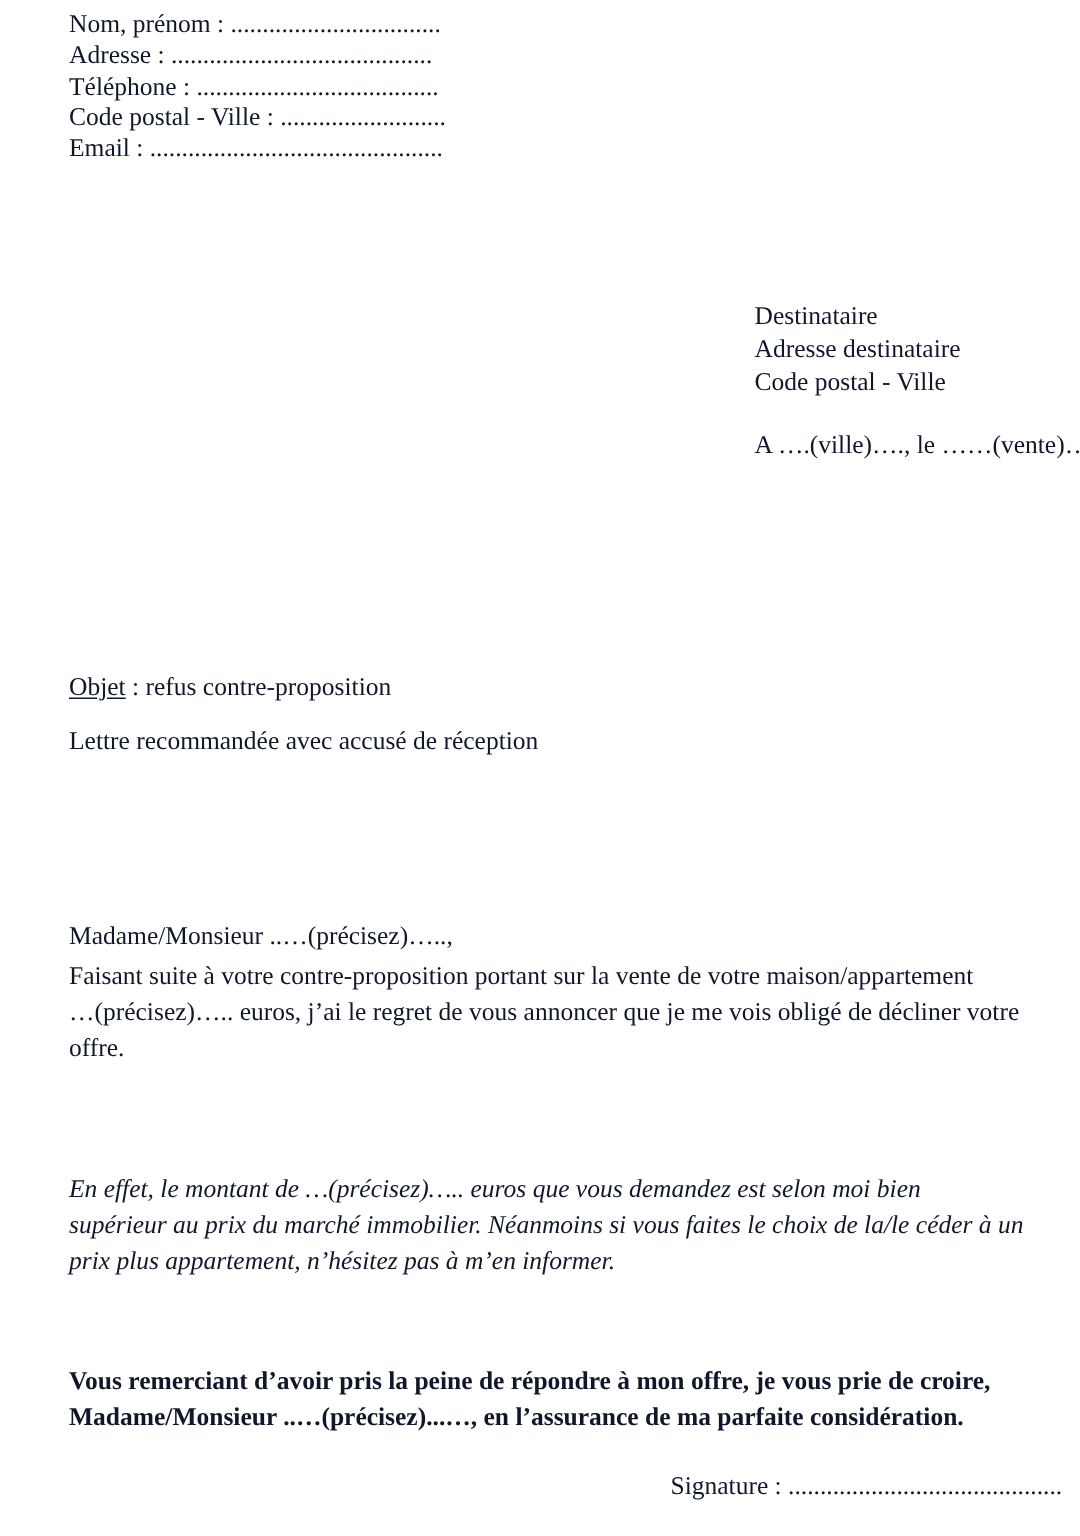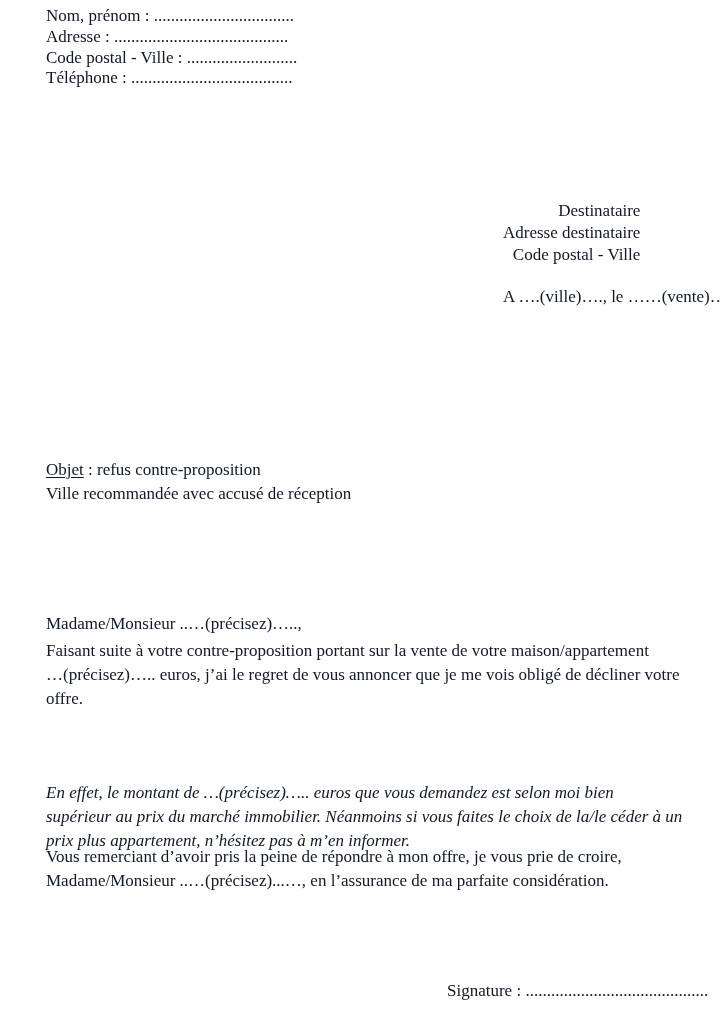--- a/index.html
+++ b/index.html
@@ -13,63 +13,64 @@
     height: 1024px;
     background: #ffffff;
     font-family: "Liberation Serif", "DejaVu Serif", serif;
     color: #0f172a;
     font-size: 17px;
     overflow: hidden;
     margin-left: 40px;
   }
   .abs { position: absolute; }
   .tight { line-height: 20.8px; }
-  .addr { line-height: 22px; text-align: right; }
+  .addr { line-height: 22px; }
   .para { line-height: 24px; }
   .line { white-space: pre; }
   .u { text-decoration: underline; text-underline-offset: 2px; }
 </style>
 </head>
 <body>
 
 <div class="page">
 
   <div class="abs tight" style="left:6px; top:6px;">
     <div class="line">Nom, prénom : .................................</div>
     <div class="line">Adresse : .........................................</div>
+    <div class="line">Téléphone : ......................................</div>
     <div class="line">Code postal - Ville : ..........................</div>
-    <div class="line">Téléphone : ......................................</div>
+    <div class="line">Email : ..............................................</div>
   </div>
 
   <div class="abs addr" style="left:463px; top:200px;">
     <div class="line">Destinataire</div>
     <div class="line">Adresse destinataire</div>
     <div class="line">Code postal - Ville</div>
   </div>
 
   <div class="abs line" style="left:463px; top:287px;">A ….(ville)…., le ……(vente)……</div>
 
-  <div class="abs line" style="left:6px; top:460px;font-family:Liberation Serif, serif;"><span class="u">Objet</span><span> : refus contre-proposition</span></div>
+  <div class="abs line" style="left:6px; top:448px;font-family:Liberation Serif, serif;"><span class="u">Objet</span><span> : refus contre-proposition</span></div>
 
-  <div class="abs line" style="left:6px; top:484px;">Ville recommandée avec accusé de réception</div>
+  <div class="abs line" style="left:6px; top:484px;">Lettre recommandée avec accusé de réception</div>
 
   <div class="abs line" style="left:6px; top:614px;">Madame/Monsieur ..…(précisez)…..,</div>
 
   <div class="abs para" style="left:6px; top:639px;">
     <div class="line">Faisant suite à votre contre-proposition portant sur la vente de votre maison/appartement</div>
     <div class="line">…(précisez)….. euros, j’ai le regret de vous annoncer que je me vois obligé de décliner votre</div>
     <div class="line">offre.</div>
   </div>
 
   <div class="abs para" style="left:6px; top:781px;font-style:italic;">
     <div class="line">En effet, le montant de …(précisez)….. euros que vous demandez est selon moi bien</div>
     <div class="line">supérieur au prix du marché immobilier. Néanmoins si vous faites le choix de la/le céder à un</div>
     <div class="line">prix plus appartement, n’hésitez pas à m’en informer.</div>
   </div>
 
-  <div class="abs para" style="left:6px; top:845px;">
+  <div class="abs para" style="left:6px; top:909px;font-weight:bold;">
     <div class="line">Vous remerciant d’avoir pris la peine de répondre à mon offre, je vous prie de croire,</div>
     <div class="line">Madame/Monsieur ..…(précisez)...…, en l’assurance de ma parfaite considération.</div>
   </div>
 
   <div class="abs line" style="left:407px; top:981px;">Signature : ...........................................</div>
 
 </div>
 
 </body></html>

